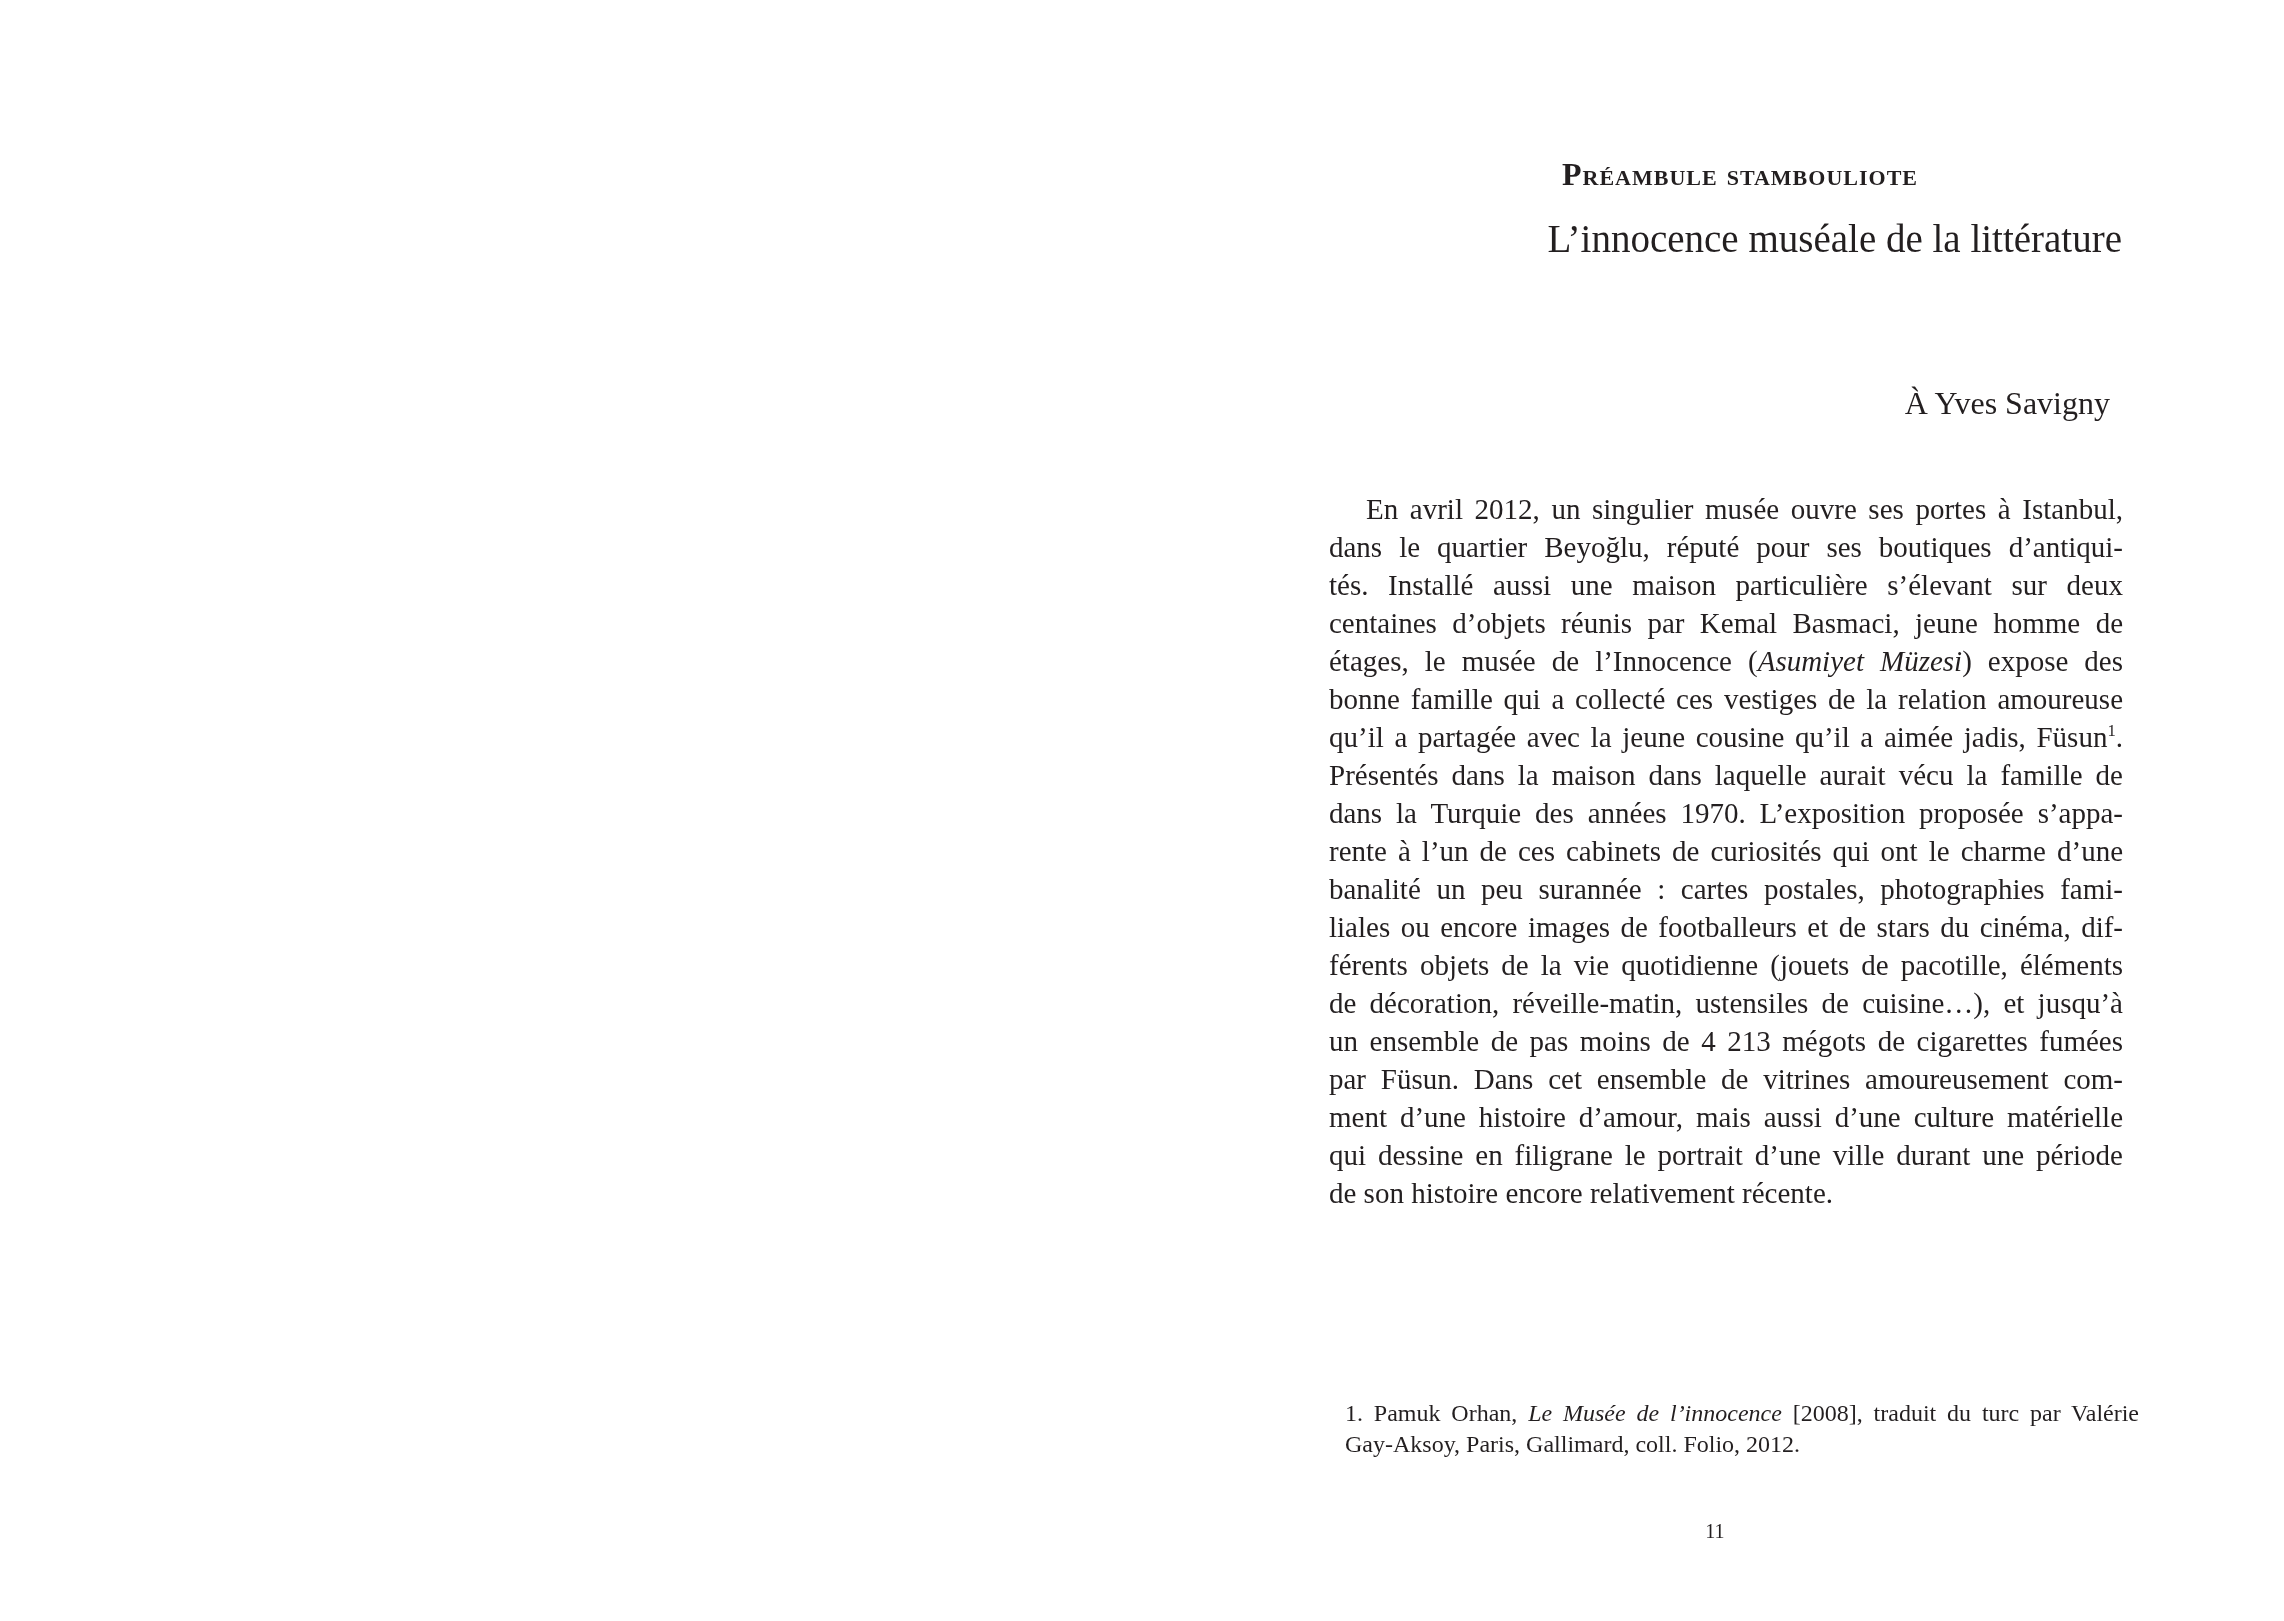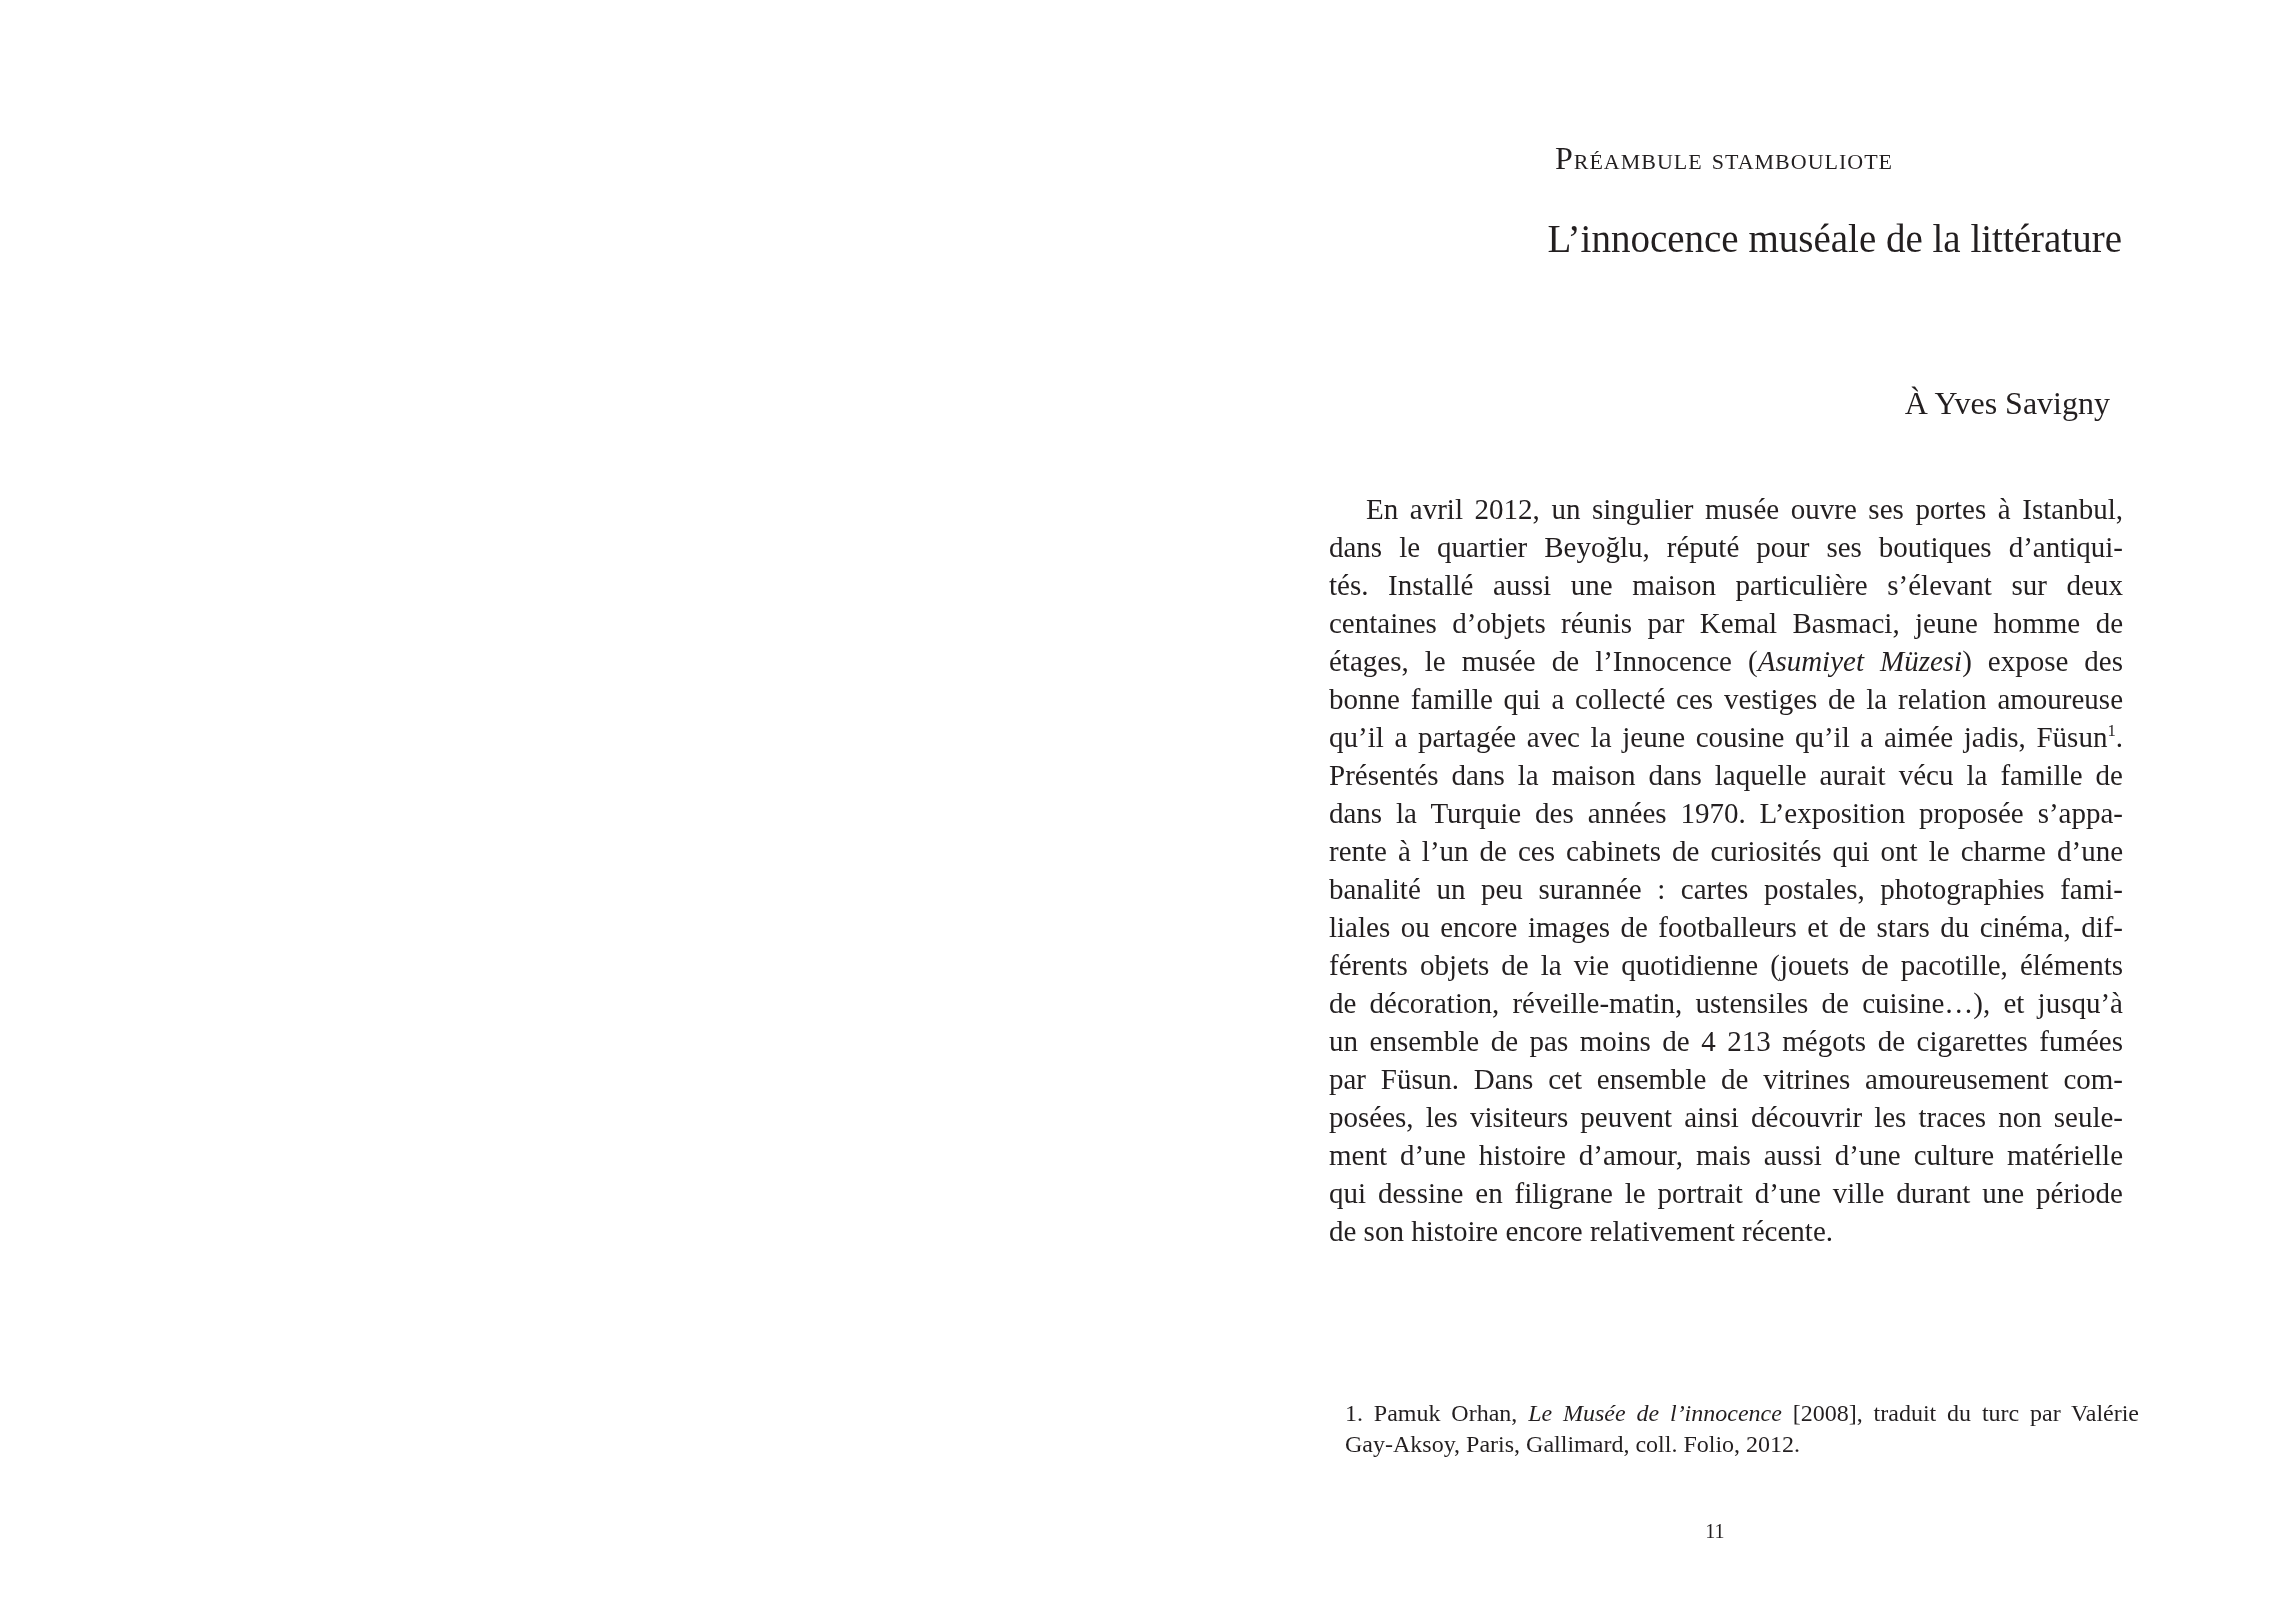--- a/index.html
+++ b/index.html
@@ -34,22 +34,22 @@
     .chapter-label {
       position: absolute;
       left: 1326px;
       width: 796px;
       top: 139px;
       text-align: center;
       font-size: 32px;
       font-variant: small-caps;
       letter-spacing: 1px;
       line-height: 39px;
-      margin: 0;
-      font-weight: normal;
+      margin: 16px;
+      font-weight: bold;
     }
     .chapter-title {
       position: absolute;
       left: 1326px;
       width: 796px;
       top: 214px;
       text-align: right;
       font-size: 39px;
       line-height: 49px;
       margin: 0;
@@ -139,21 +139,20 @@
   <span class="body-line"><span class="seg">qu’il a partagée avec la jeune cousine qu’il a aimée jadis, Füsun</span><sup class="fn-ref">1</sup><span class="seg">.</span></span>
   <span class="body-line">Présentés dans la maison dans laquelle aurait vécu la famille de</span>
   <span class="body-line">dans la Turquie des années 1970. L’exposition proposée s’appa-</span>
   <span class="body-line">rente à l’un de ces cabinets de curiosités qui ont le charme d’une</span>
   <span class="body-line">banalité un peu surannée : cartes postales, photographies fami-</span>
   <span class="body-line">liales ou encore images de footballeurs et de stars du cinéma, dif-</span>
   <span class="body-line">férents objets de la vie quotidienne (jouets de pacotille, éléments</span>
   <span class="body-line">de décoration, réveille-matin, ustensiles de cuisine…), et jusqu’à</span>
   <span class="body-line">un ensemble de pas moins de 4 213 mégots de cigarettes fumées</span>
   <span class="body-line">par Füsun. Dans cet ensemble de vitrines amoureusement com-</span>
-  <span class="body-line">posées, les visiteurs peuvent ainsi découvrir les traces non seule-</span>
   <span class="body-line">ment d’une histoire d’amour, mais aussi d’une culture matérielle</span>
   <span class="body-line">qui dessine en filigrane le portrait d’une ville durant une période</span>
   <span class="body-line last">de son histoire encore relativement récente.</span>
 </div>
 
 <div class="footnote">
   <span class="fn-line"><span>1.</span> <span>Pamuk Orhan,</span> <em>Le Musée de l’innocence</em> <span>[2008], traduit du turc par Valérie</span></span>
   <span class="fn-line last">Gay-Aksoy, Paris, Gallimard, coll. Folio, 2012.</span>
 </div>
 

